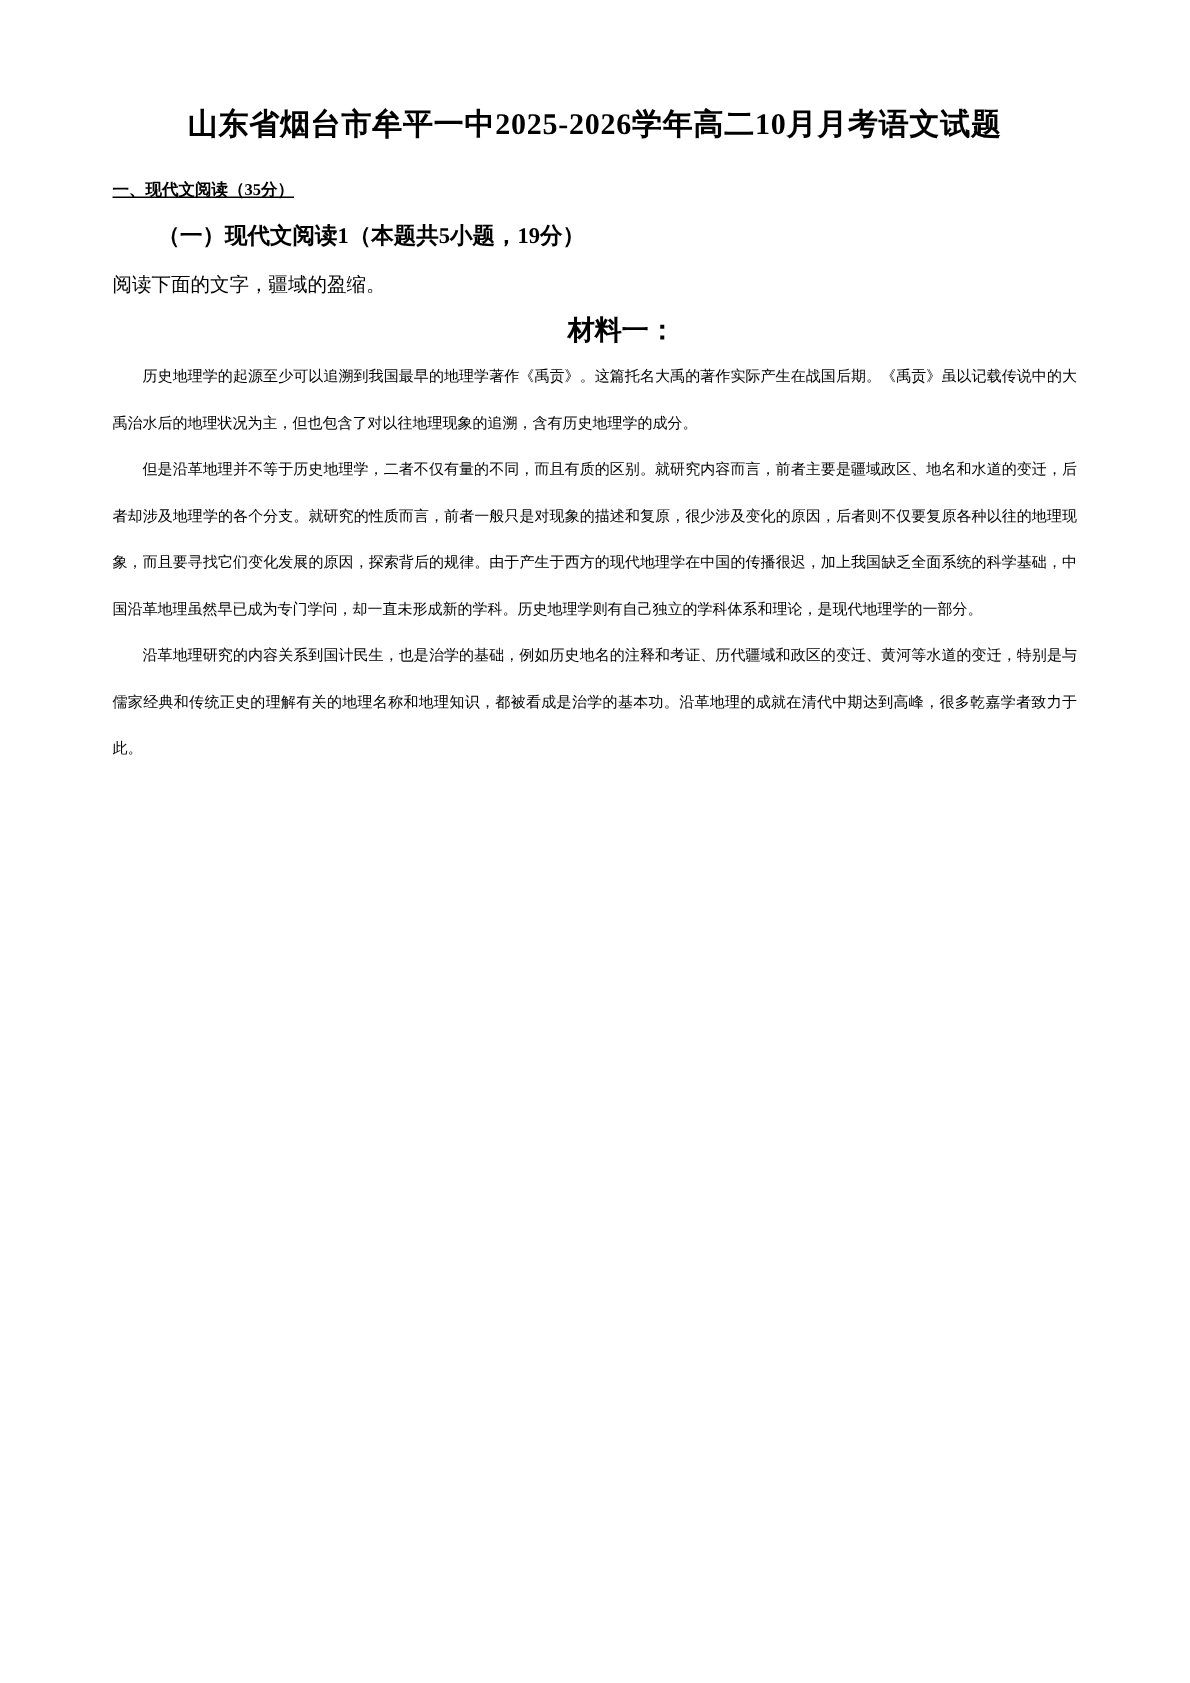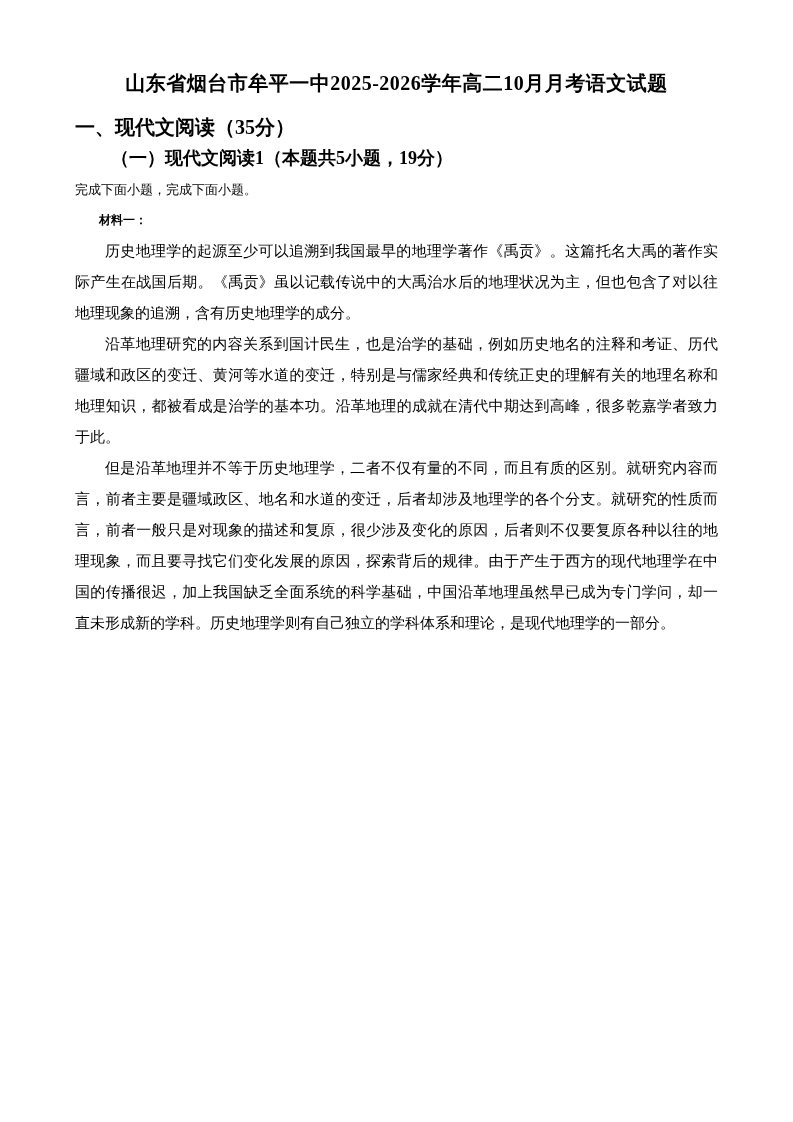--- a/index.html
+++ b/index.html
@@ -21,68 +21,70 @@
   }
   .doc-title {
     font-size: 20px;
     font-weight: bold;
     text-align: center;
     line-height: 30px;
     margin: 0 0 14px 0;
     letter-spacing: 0.5px;
   }
   .section-heading {
-    font-size: 20px;
+    font-size: 11px;
     font-weight: bold;
     line-height: 31px;
     margin: 0;
+    text-decoration: underline;
   }
   .subsection-heading {
-    font-size: 18px;
+    font-size: 15px;
     font-weight: bold;
     line-height: 31px;
     margin: 0;
     text-indent: 2em;
   }
   .instruction {
     font-size: 13px;
     line-height: 31px;
     margin: 0;
   }
   .material-label {
-    font-size: 12px;
+    font-size: 18px;
     font-weight: bold;
     line-height: 31px;
     margin: 0;
     text-indent: 2em;
+    text-align: center;
   }
   .para {
-    font-size: 15px;
+    font-size: 10px;
     line-height: 31px;
     margin: 0;
     text-indent: 2em;
     text-align: justify;
     text-justify: inter-ideograph;
   }
 </style>
 </head>
 <body>
 
 <div class="page">
   <h1 class="doc-title">山东省烟台市牟平一中2025-2026学年高二10月月考语文试题</h1>
 
   <div class="section-heading">一、现代文阅读（35分）</div>
 
   <div class="subsection-heading">（一）现代文阅读1（本题共5小题，19分）</div>
 
-  <div class="instruction">完成下面小题，完成下面小题。</div>
+  <div class="instruction">阅读下面的文字，疆域的盈缩。</div>
 
   <div class="material-label">材料一：</div>
 
   <p class="para">历史地理学的起源至少可以追溯到我国最早的地理学著作《禹贡》。这篇托名大禹的著作实际产生在战国后期。《禹贡》虽以记载传说中的大禹治水后的地理状况为主，但也包含了对以往地理现象的追溯，含有历史地理学的成分。</p>
 
 
 
+  <p class="para">但是沿革地理并不等于历史地理学，二者不仅有量的不同，而且有质的区别。就研究内容而言，前者主要是疆域政区、地名和水道的变迁，后者却涉及地理学的各个分支。就研究的性质而言，前者一般只是对现象的描述和复原，很少涉及变化的原因，后者则不仅要复原各种以往的地理现象，而且要寻找它们变化发展的原因，探索背后的规律。由于产生于西方的现代地理学在中国的传播很迟，加上我国缺乏全面系统的科学基础，中国沿革地理虽然早已成为专门学问，却一直未形成新的学科。历史地理学则有自己独立的学科体系和理论，是现代地理学的一部分。</p>
+
   <p class="para">沿革地理研究的内容关系到国计民生，也是治学的基础，例如历史地名的注释和考证、历代疆域和政区的变迁、黄河等水道的变迁，特别是与儒家经典和传统正史的理解有关的地理名称和地理知识，都被看成是治学的基本功。沿革地理的成就在清代中期达到高峰，很多乾嘉学者致力于此。</p>
-
-  <p class="para">但是沿革地理并不等于历史地理学，二者不仅有量的不同，而且有质的区别。就研究内容而言，前者主要是疆域政区、地名和水道的变迁，后者却涉及地理学的各个分支。就研究的性质而言，前者一般只是对现象的描述和复原，很少涉及变化的原因，后者则不仅要复原各种以往的地理现象，而且要寻找它们变化发展的原因，探索背后的规律。由于产生于西方的现代地理学在中国的传播很迟，加上我国缺乏全面系统的科学基础，中国沿革地理虽然早已成为专门学问，却一直未形成新的学科。历史地理学则有自己独立的学科体系和理论，是现代地理学的一部分。</p>
 
 </div>
 
 </body></html>

